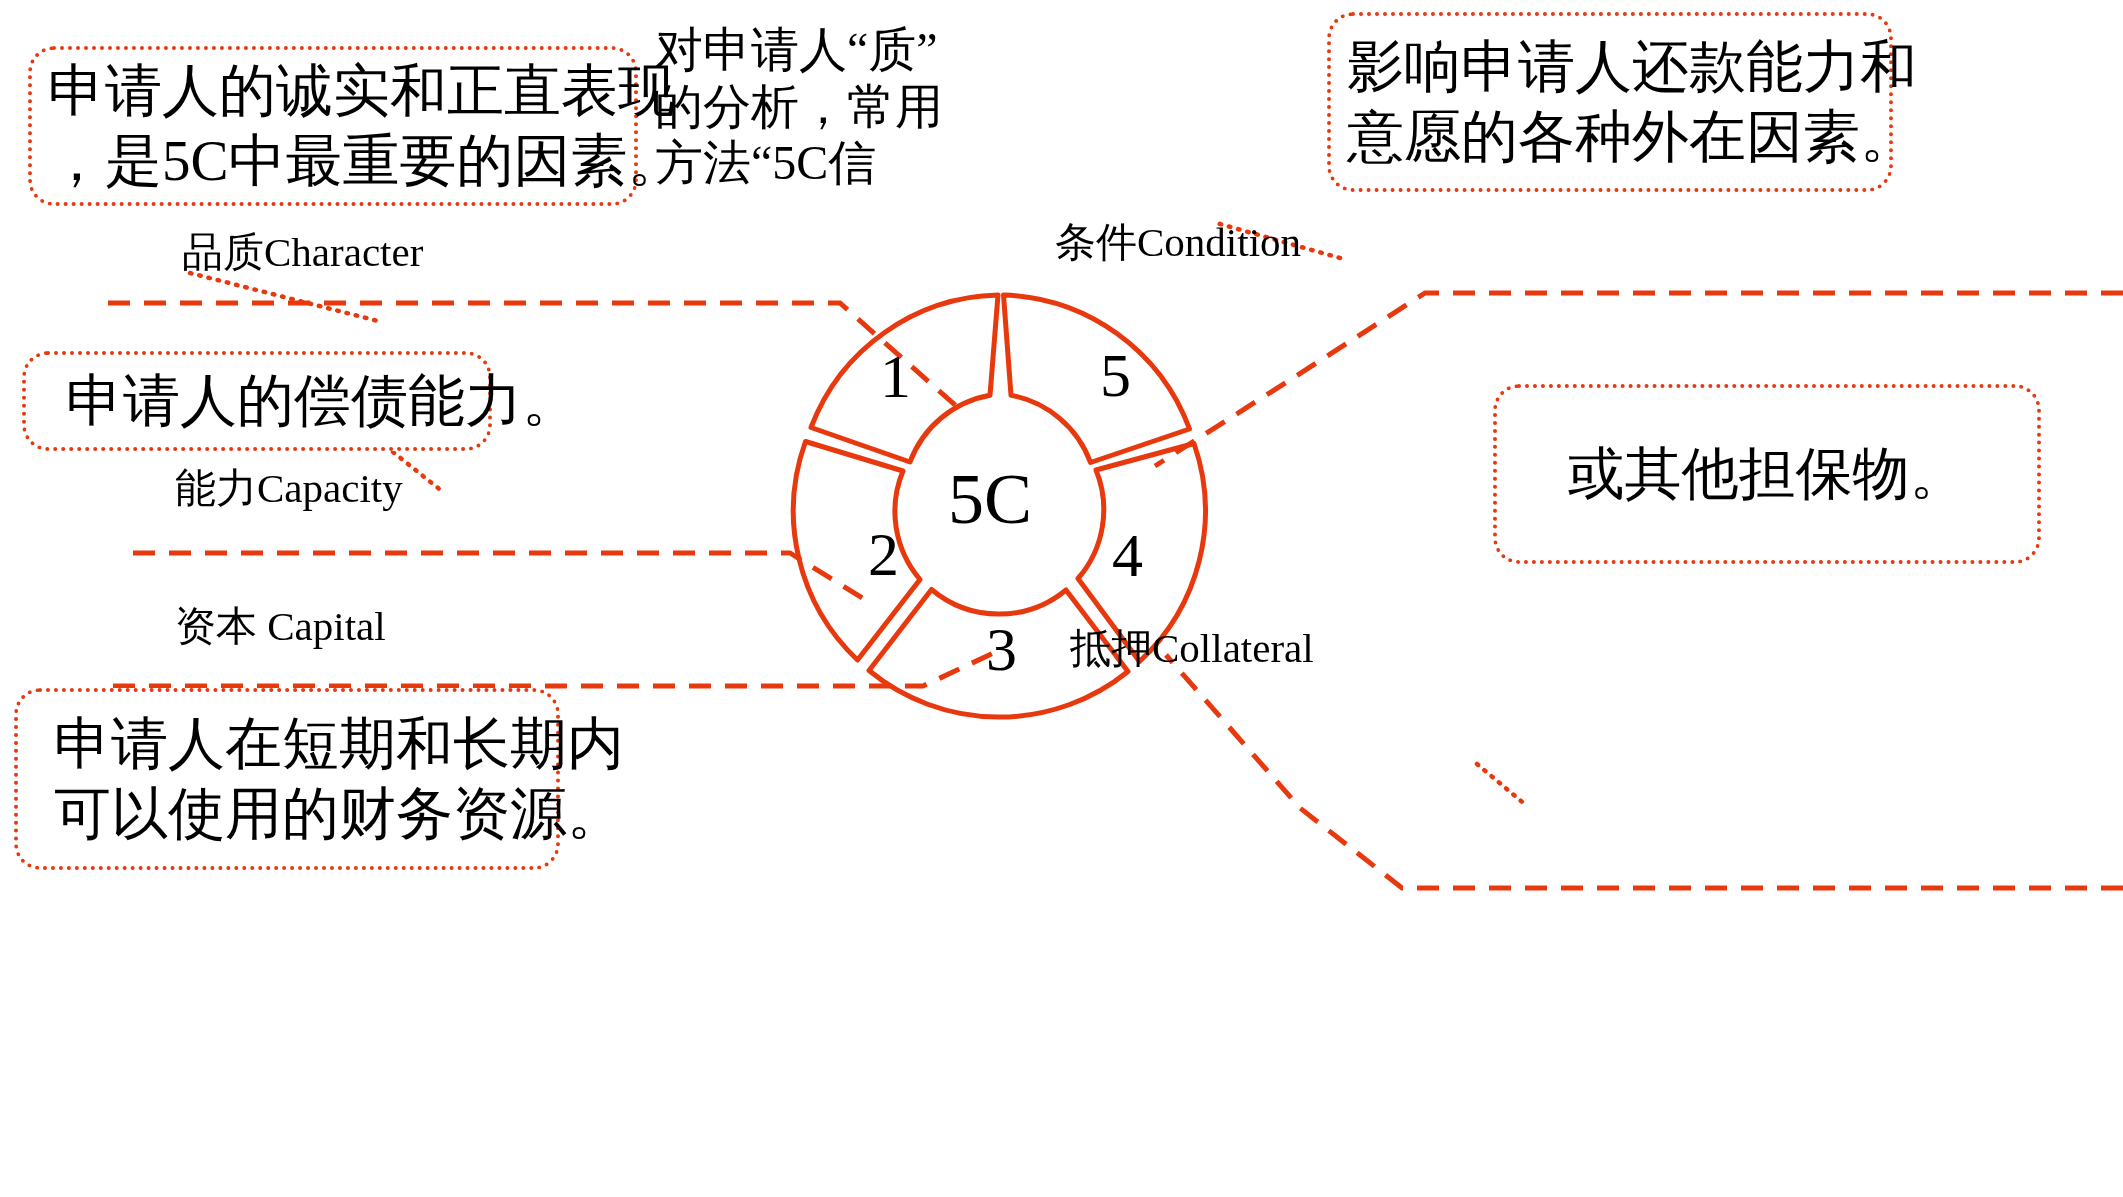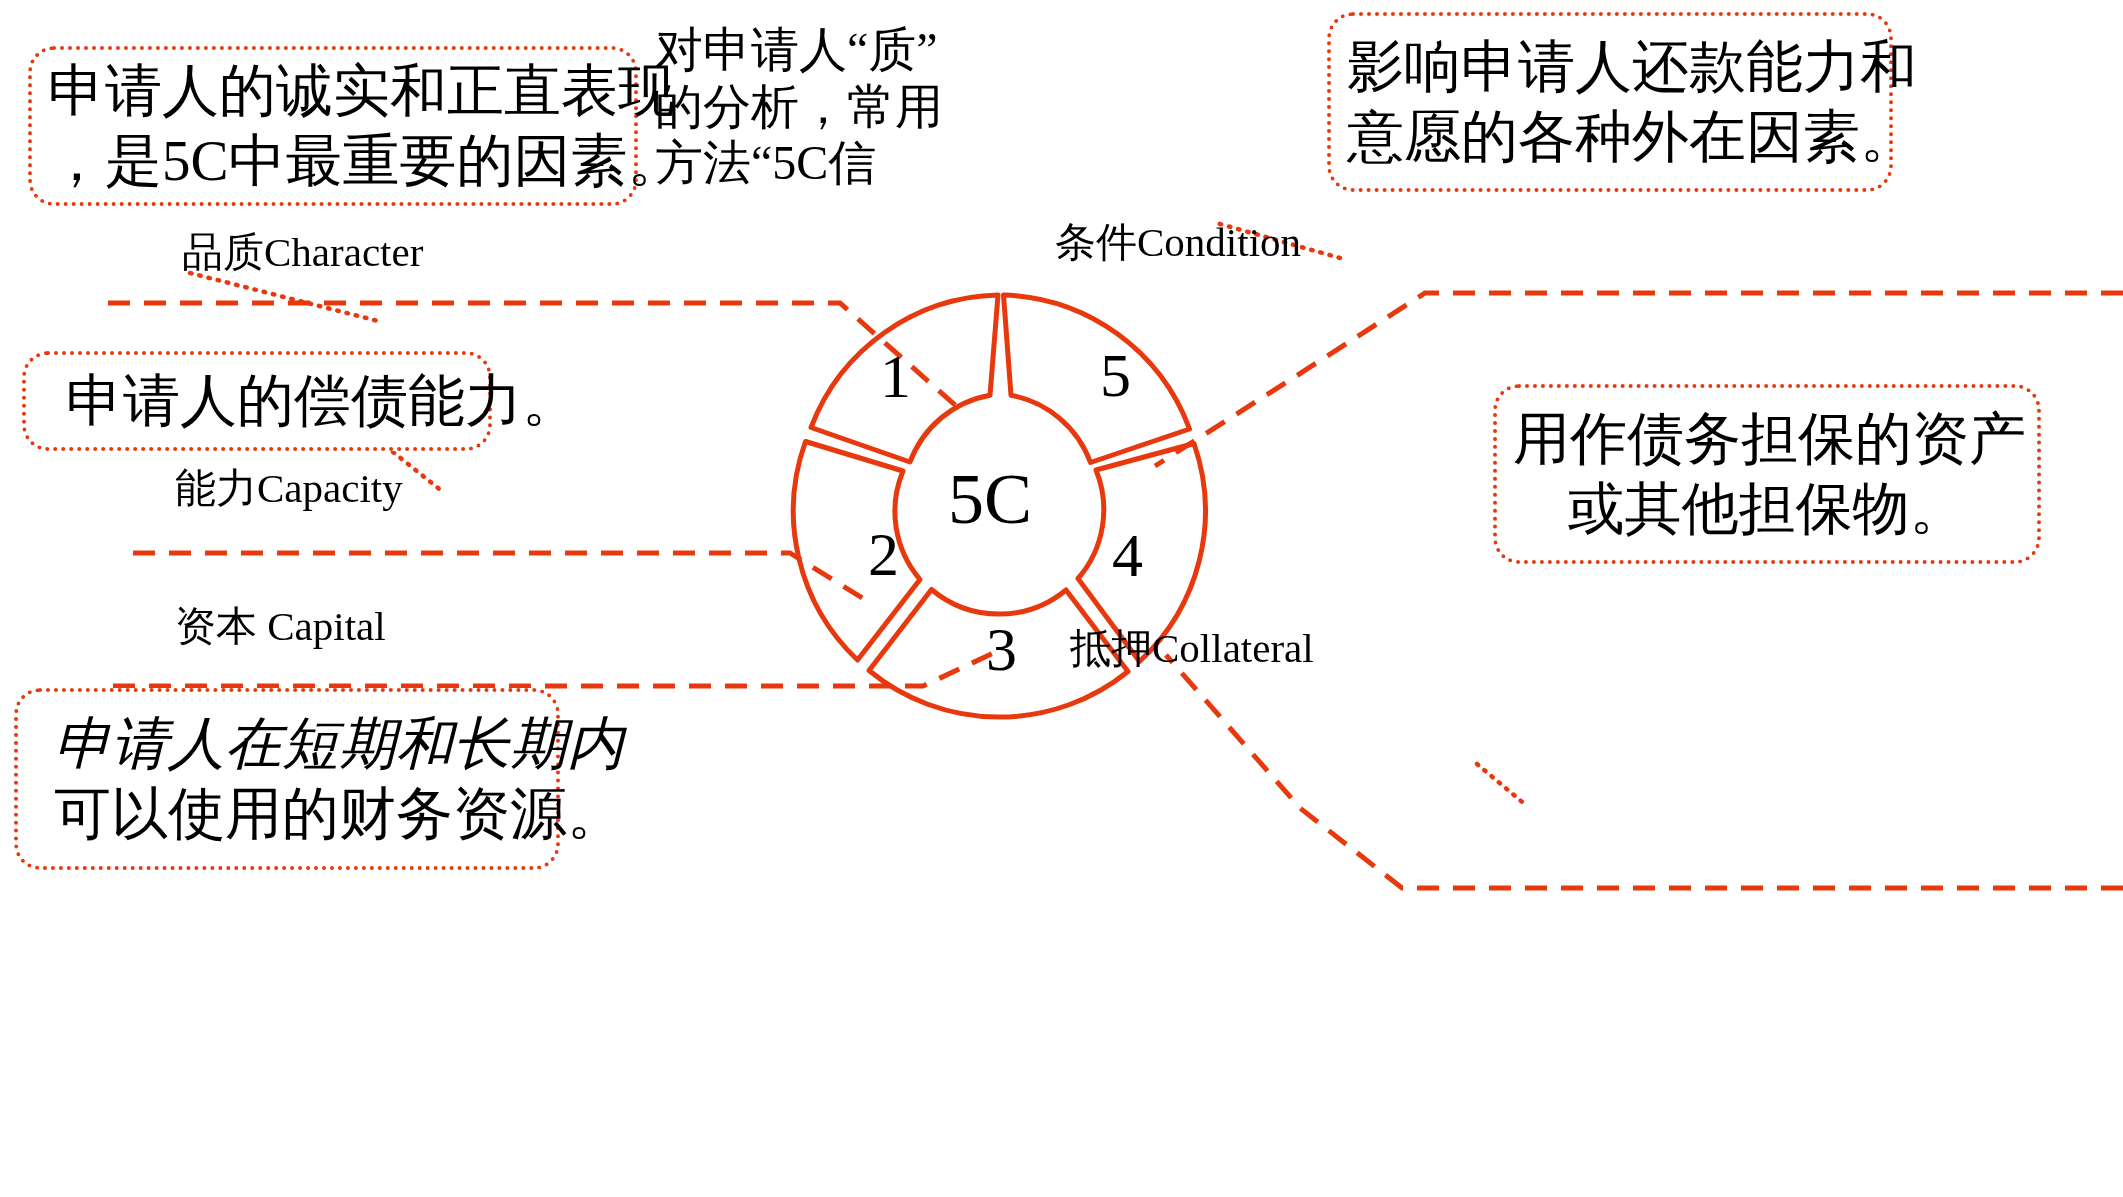--- a/index.html
+++ b/index.html
@@ -139,28 +139,27 @@
 </div>
 
 <div class="callout" style="left:22px;top:351px;width:470px;height:100px;">
   <div class="inner">
     <div class="line" style="text-align:left;padding-left:24px;">申请人的偿债能力。</div>
   </div>
 </div>
 
 <div class="callout" style="left:1493px;top:384px;width:548px;height:180px;">
   <div class="inner">
-    <div class="line">用作债务担保的资产</div>
     <div class="line">或其他担保物。</div>
   </div>
 </div>
 
 <div class="callout" style="left:14px;top:688px;width:546px;height:182px;">
   <div class="inner">
-    <div class="line" style="text-align:left;padding-left:20px;font-style:italic;">申请人在短期和长期内</div>
+    <div class="line" style="text-align:left;padding-left:20px;">申请人在短期和长期内</div>
     <div class="line" style="text-align:left;padding-left:20px;">可以使用的财务资源。</div>
   </div>
 </div>
 
 <div class="plaintext" style="left:655px;top:22px;">
   <div>对申请人“质”</div>
   <div>的分析，常用</div>
   <div>方法“5C信</div>
 </div>
 

